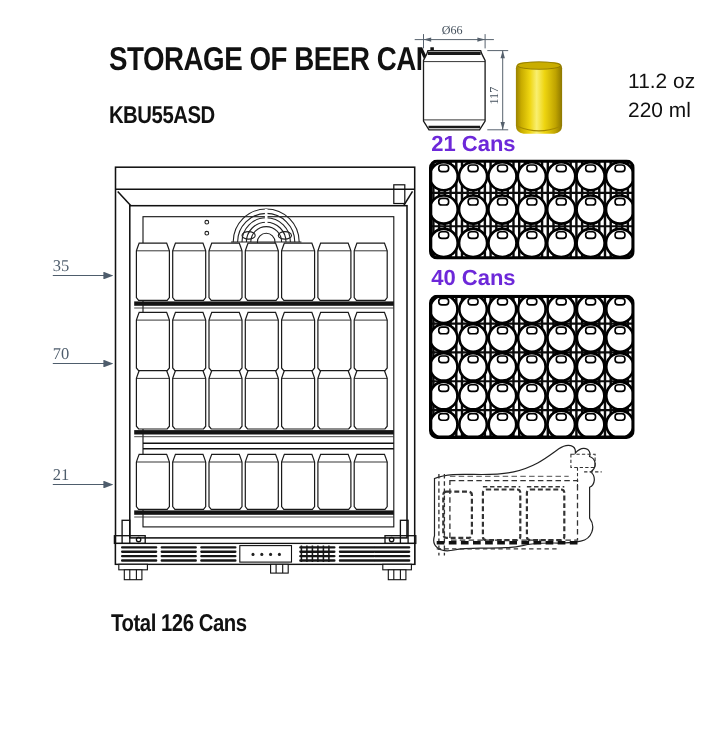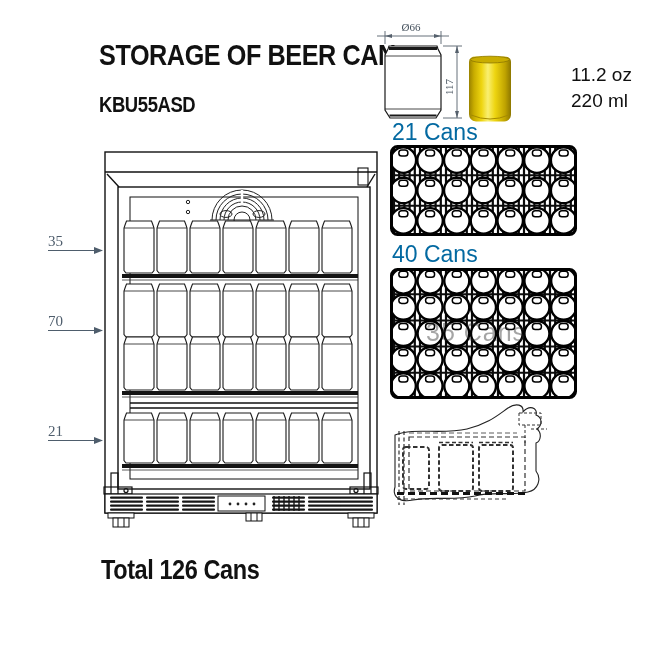--- a/index.html
+++ b/index.html
@@ -3,22 +3,22 @@
 <meta charset="utf-8">
 <style>
   html,body{margin:0;padding:0;background:#fff;}
   #page{position:relative;width:650px;height:668px;background:#ffffff;overflow:hidden;
         font-family:"Liberation Sans",sans-serif;color:#111;}
   .abs{position:absolute;}
   .cond{display:inline-block;transform:scaleX(.84);transform-origin:0 50%;
         font-weight:700;letter-spacing:-.5px;white-space:nowrap;}
   .h-title{left:99px;top:40px;font-size:30px;line-height:1;}
   .h-model{left:99px;top:94px;font-size:22px;line-height:1;}
-  .h-total{left:101px;top:556px;font-size:28px;line-height:1;}
-  .tray-label{font-size:23px;color:#0369a1;line-height:1;}
+  .h-total{left:101px;top:556px;font-size:22px;line-height:1;}
+  .tray-label{font-size:20px;color:#6d28d9;line-height:1;font-weight:bold;}
   .vol-text{left:535px;top:62px;font-size:19px;line-height:1.35;color:#101010;margin-left:36px;}
   .overlay-cans{left:36px;top:50px;font-size:25px;color:#2b2b2b;opacity:.42;
         letter-spacing:1px;pointer-events:none;white-space:nowrap;}
   svg{display:block;}
   .dim-text{font-family:"Liberation Serif",serif;font-size:15px;fill:#4e5d6c;}
   .cdim-text{font-family:"Liberation Serif",serif;font-size:11px;fill:#44505c;}
 </style>
 </head>
 <body>
 
@@ -448,21 +448,20 @@
           <rect x="89" y="107.99999999999999" width="9" height="6" rx="2.8" fill="#fff" stroke="#000" stroke-width="1.5"></rect>
           <circle cx="120.21428571428572" cy="117.89999999999999" r="12.5" fill="#fff" stroke="#000" stroke-width="2.4"></circle>
           <rect x="115.71428571428572" y="107.99999999999999" width="9" height="6" rx="2.8" fill="#fff" stroke="#000" stroke-width="1.5"></rect>
           <circle cx="146.92857142857144" cy="117.89999999999999" r="12.5" fill="#fff" stroke="#000" stroke-width="2.4"></circle>
           <rect x="142.42857142857144" y="107.99999999999999" width="9" height="6" rx="2.8" fill="#fff" stroke="#000" stroke-width="1.5"></rect>
           <circle cx="173.64285714285714" cy="117.89999999999999" r="12.5" fill="#fff" stroke="#000" stroke-width="2.4"></circle>
           <rect x="169.14285714285714" y="107.99999999999999" width="9" height="6" rx="2.8" fill="#fff" stroke="#000" stroke-width="1.5"></rect>
         </g>
         <rect x="1.5" y="1.5" width="184" height="128" rx="6" fill="none" stroke="#000" stroke-width="3"></rect>
       </svg>
-    <div class="abs overlay-cans">35 Cans</div>
   </div>
 
   <svg class="abs" style="left:385px;top:403px;" width="250" height="125" viewBox="0 0 250 125">
     <path d="M10,32 C30,24 55,32 82,26 C103,21 113,12 123,5 C131,-0.5 139,1.5 138,9 C144,2 153,4 151,12 C157,14 158,22 152,26 C157,30 156,38 151,40 L151,68 C157,76 153,87 143,89 C127,93 108,88 90,93 C68,98 46,93 28,97 C14,100 7,93 10,84 Z" fill="none" stroke="#222" stroke-width="1.1"></path>
     <g fill="none" stroke="#333">
       <rect x="24" y="34" width="116" height="54" stroke-width="1.2" stroke-dasharray="5,3"></rect>
       <line x1="24" y1="30" x2="132" y2="30" stroke-width="0.8" stroke-dasharray="5,3"></line>
       <line x1="14" y1="28" x2="14" y2="102" stroke-width="1.2" stroke-dasharray="4,2.5"></line>
       <line x1="19" y1="28" x2="19" y2="102" stroke-width="1.2" stroke-dasharray="4,2.5"></line>
       <rect x="18" y="44" width="26" height="42" rx="3" stroke-width="2" stroke-dasharray="4.5,2.5"></rect>

